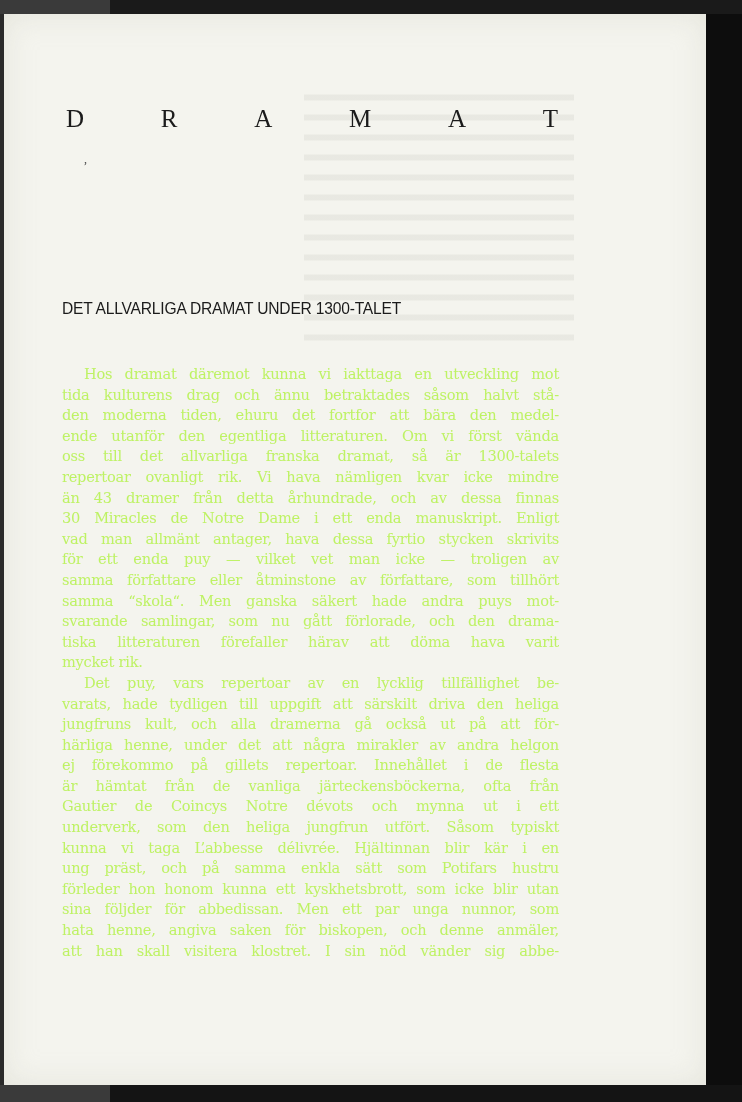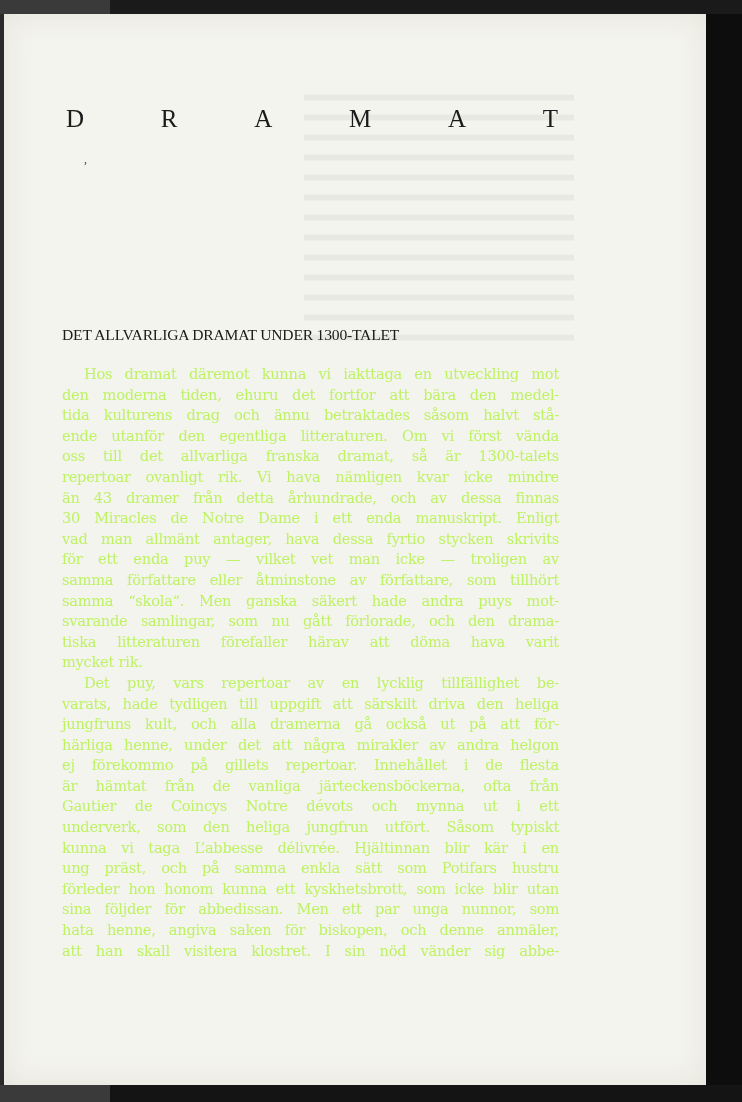--- a/index.html
+++ b/index.html
@@ -47,23 +47,23 @@
     display: flex; justify-content: space-between;
     font-family: "Liberation Serif", serif;
     font-size: 25px; color: #1b1b1b; letter-spacing: 0;
   }
   .title span { display: inline-block; }
   .mark {
     position: absolute; left: 84px; top: 152px; font-size: 12px; color: #444;
     font-family: "Liberation Serif", serif;
   }
   .heading {
-    position: absolute; left: 62px; top: 326px; width: 500px;
+    position: absolute; left: 62px; top: 300px; width: 500px;
     font-size: 15.6px; color: #1b1b1b; white-space: nowrap;
-    font-family: Liberation Serif, serif; letter-spacing: -0.2px;
+    font-family: Liberation Sans, sans-serif; letter-spacing: -0.2px;
   }
   .body-text {
     position: absolute; left: 62px; top: 364px; width: 497px;
     font-size: 14.6px; line-height: 20.6px; color: #bef264;
     letter-spacing: -0.25px;
   }
   .line {
     display: block; white-space: nowrap;
     text-align: justify; text-align-last: justify;
     height: 20.6px;
@@ -95,22 +95,22 @@
   <span>A</span>
   <span>T</span>
 </div>
 <div class="mark">,</div>
 
 <div class="heading">DET ALLVARLIGA DRAMAT UNDER 1300-TALET</div>
 
 <div class="body-text">
   <div class="para">
     <span class="line indent">Hos dramat däremot kunna vi iakttaga en utveckling mot</span>
+    <span class="line">tida kulturens drag och ännu betraktades såsom halvt stå-</span>
     <span class="line">den moderna tiden, ehuru det fortfor att bära den medel-</span>
-    <span class="line">tida kulturens drag och ännu betraktades såsom halvt stå-</span>
     <span class="line">ende utanför den egentliga litteraturen.  Om vi först vända</span>
     <span class="line">oss till det allvarliga franska dramat, så är 1300-talets</span>
     <span class="line">repertoar ovanligt rik.  Vi hava nämligen kvar icke mindre</span>
     <span class="line">än 43 dramer från detta århundrade, och av dessa finnas</span>
     <span class="line">30 Miracles de Notre Dame i ett enda manuskript.  Enligt</span>
     <span class="line">vad man allmänt antager, hava dessa fyrtio stycken skrivits</span>
     <span class="line">för ett enda puy — vilket vet man icke — troligen av</span>
     <span class="line">samma författare eller åtminstone av författare, som tillhört</span>
     <span class="line">samma “skola“.  Men ganska säkert hade andra puys mot-</span>
     <span class="line">svarande samlingar, som nu gått förlorade, och den drama-</span>

